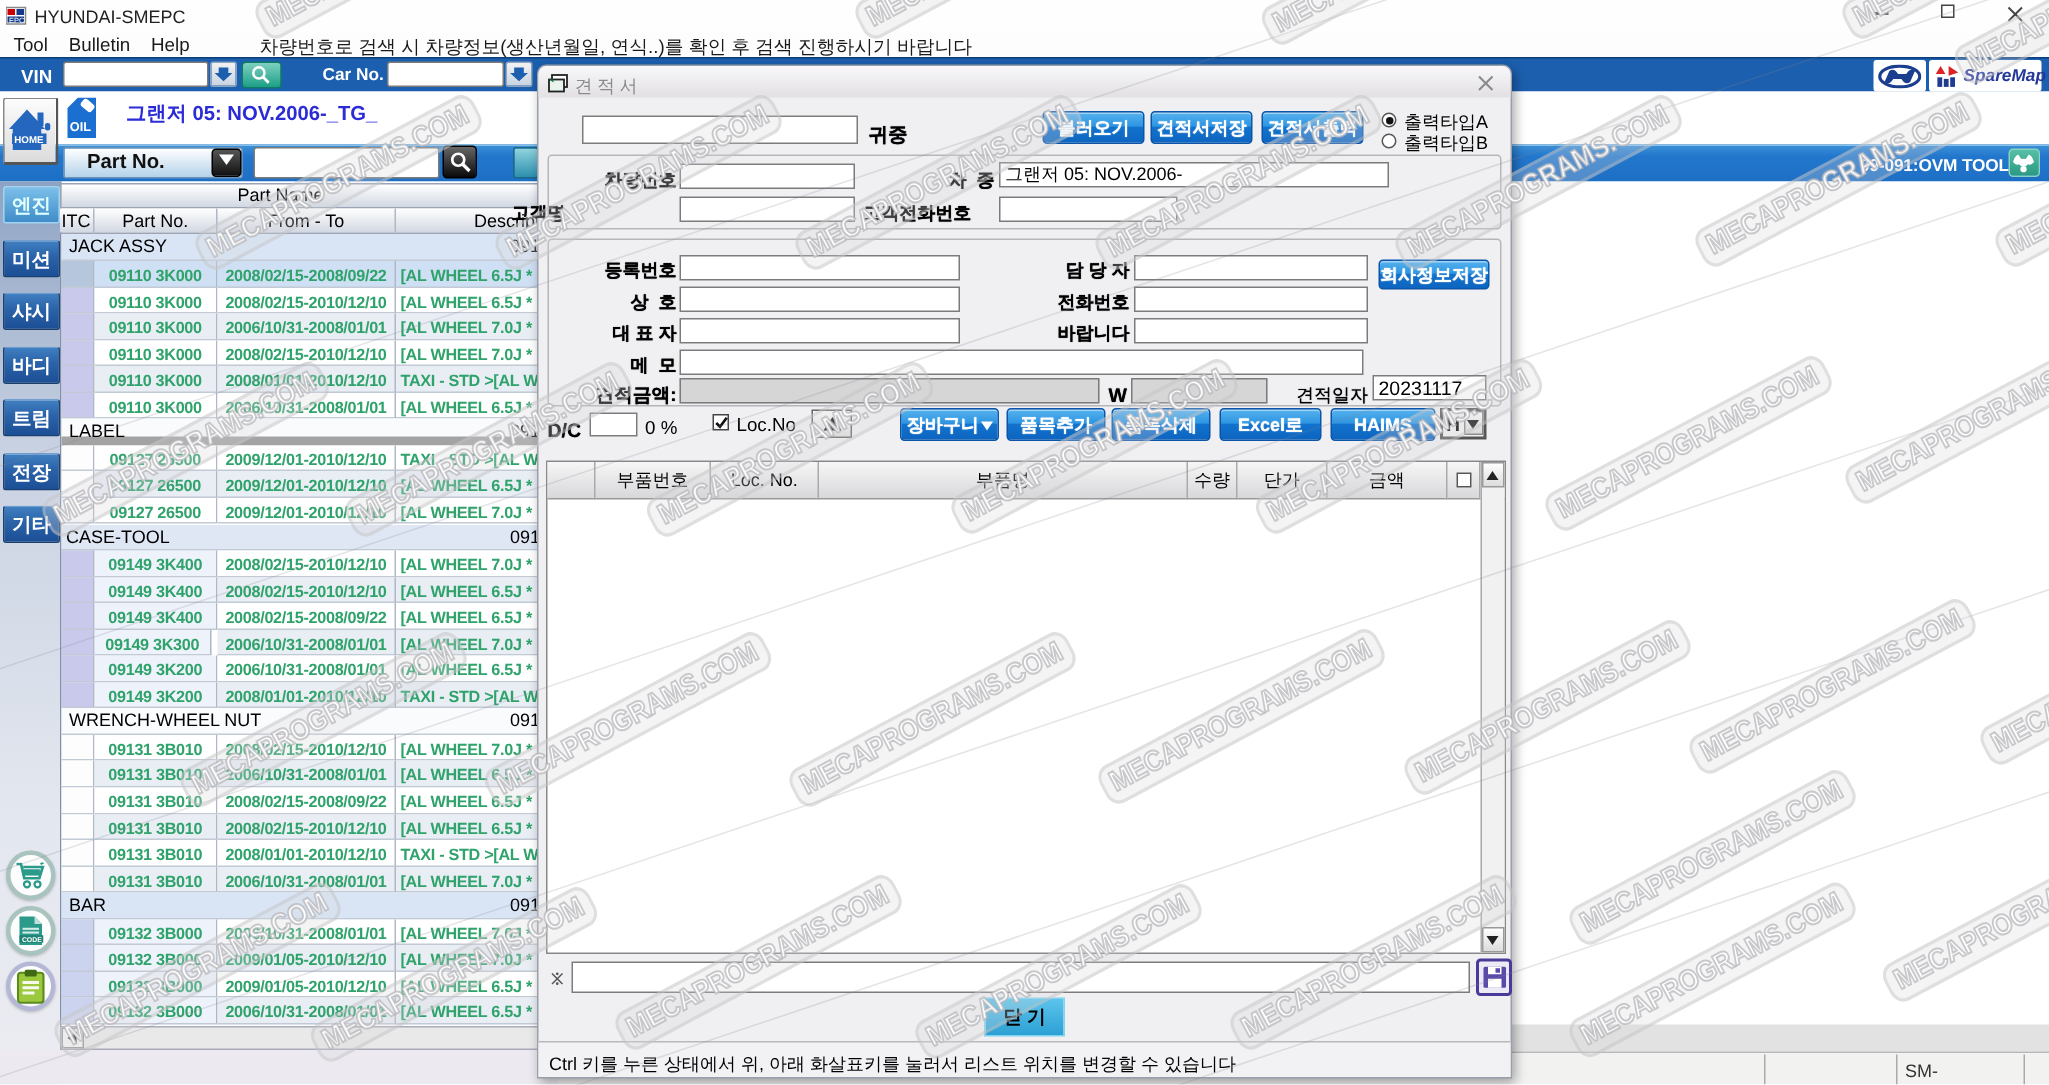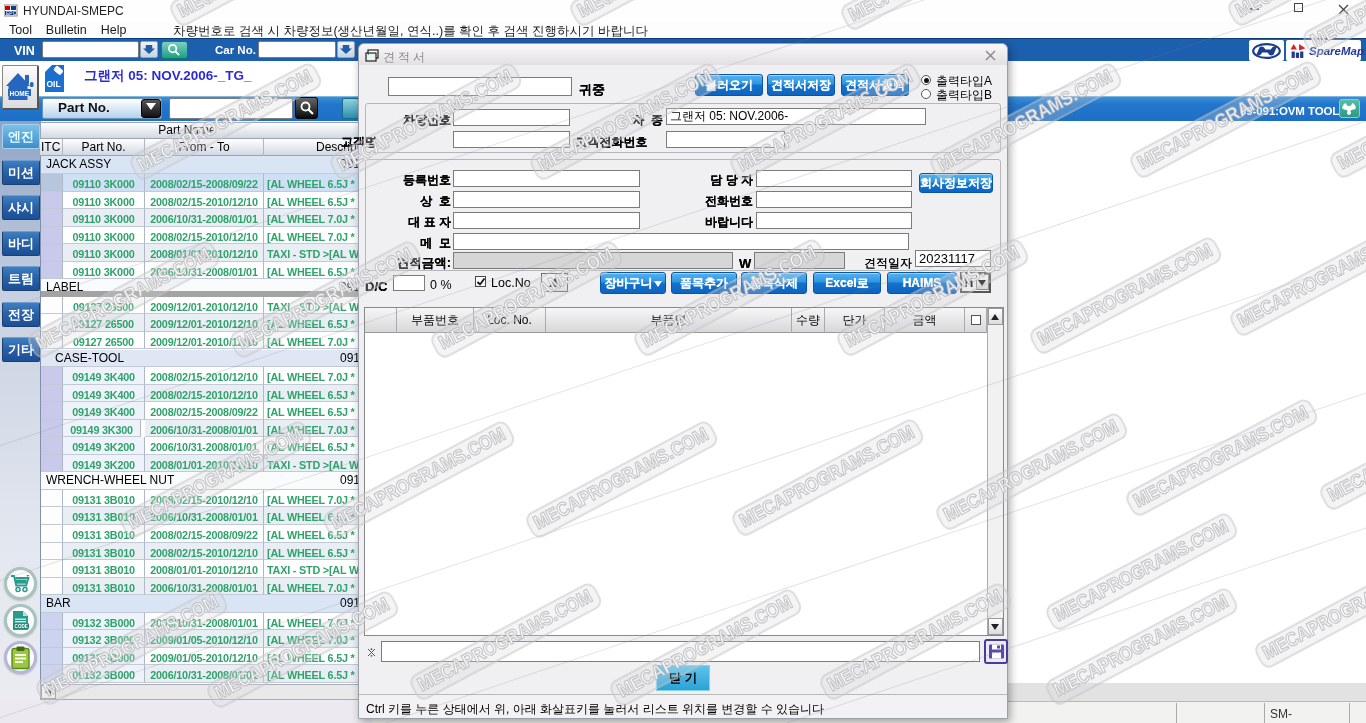--- a/index.html
+++ b/index.html
@@ -174,21 +174,21 @@
 <div class="abs" style="left:145px;top:296.8px;width:119px;height:17.55px;background:#ffffff;border-bottom:1px solid #c2cad6;border-right:1px solid #b0b8c6;text-align:center;line-height:17.6px"><span class="gtxt">2009/12/01-2010/12/10</span></div>
 <div class="abs" style="left:264px;top:296.8px;width:108px;height:17.55px;background:#ffffff;border-bottom:1px solid #c2cad6;line-height:17.6px;overflow:hidden"><span class="gtxt" style="margin-left:3px">TAXI - STD &gt;[AL WH</span></div>
 <div class="abs" style="left:41px;top:314.4px;width:22px;height:17.55px;background:#fdfdfe;border-bottom:1px solid #c2cad6;border-right:1px solid #b0b8c6"></div>
 <div class="abs" style="left:63px;top:314.4px;width:82px;height:17.55px;background:#e9edf4;border-bottom:1px solid #c2cad6;border-right:1px solid #b0b8c6;text-align:center;line-height:17.6px"><span class="gtxt">09127 26500</span></div>
 <div class="abs" style="left:145px;top:314.4px;width:119px;height:17.55px;background:#e9edf4;border-bottom:1px solid #c2cad6;border-right:1px solid #b0b8c6;text-align:center;line-height:17.6px"><span class="gtxt">2009/12/01-2010/12/10</span></div>
 <div class="abs" style="left:264px;top:314.4px;width:108px;height:17.55px;background:#e9edf4;border-bottom:1px solid #c2cad6;line-height:17.6px;overflow:hidden"><span class="gtxt" style="margin-left:3px">[AL WHEEL 6.5J *</span></div>
 <div class="abs" style="left:41px;top:331.9px;width:22px;height:17.55px;background:#fdfdfe;border-bottom:1px solid #c2cad6;border-right:1px solid #b0b8c6"></div>
 <div class="abs" style="left:63px;top:331.9px;width:82px;height:17.55px;background:#ffffff;border-bottom:1px solid #c2cad6;border-right:1px solid #b0b8c6;text-align:center;line-height:17.6px"><span class="gtxt">09127 26500</span></div>
 <div class="abs" style="left:145px;top:331.9px;width:119px;height:17.55px;background:#ffffff;border-bottom:1px solid #c2cad6;border-right:1px solid #b0b8c6;text-align:center;line-height:17.6px"><span class="gtxt">2009/12/01-2010/12/10</span></div>
 <div class="abs" style="left:264px;top:331.9px;width:108px;height:17.55px;background:#ffffff;border-bottom:1px solid #c2cad6;line-height:17.6px;overflow:hidden"><span class="gtxt" style="margin-left:3px">[AL WHEEL 7.0J *</span></div>
-<div class="abs" style="left:41px;top:349.5px;width:331px;height:17.55px;background:#dfe6f4;border-bottom:1px solid #c2cad6;font-size:12px;color:#000;line-height:17.6px"><span style="margin-left:14px">CASE-TOOL</span><span style="position:absolute;left:299px">091</span></div>
+<div class="abs" style="left:41px;top:349.5px;width:331px;height:17.55px;background:#dfe6f4;border-bottom:1px solid #c2cad6;font-size:12px;color:#000;line-height:17.6px"><span style="margin-left:3px">CASE-TOOL</span><span style="position:absolute;left:299px">091</span></div>
 <div class="abs" style="left:41px;top:367.0px;width:22px;height:17.55px;background:#c9c9ec;border-bottom:1px solid #c2cad6;border-right:1px solid #b0b8c6"></div>
 <div class="abs" style="left:63px;top:367.0px;width:82px;height:17.55px;background:#eef2fa;border-bottom:1px solid #c2cad6;border-right:1px solid #b0b8c6;text-align:center;line-height:17.6px"><span class="gtxt">09149 3K400</span></div>
 <div class="abs" style="left:145px;top:367.0px;width:119px;height:17.55px;background:#ffffff;border-bottom:1px solid #c2cad6;border-right:1px solid #b0b8c6;text-align:center;line-height:17.6px"><span class="gtxt">2008/02/15-2010/12/10</span></div>
 <div class="abs" style="left:264px;top:367.0px;width:108px;height:17.55px;background:#ffffff;border-bottom:1px solid #c2cad6;line-height:17.6px;overflow:hidden"><span class="gtxt" style="margin-left:3px">[AL WHEEL 7.0J *</span></div>
 <div class="abs" style="left:41px;top:384.6px;width:22px;height:17.55px;background:#c9c9ec;border-bottom:1px solid #c2cad6;border-right:1px solid #b0b8c6"></div>
 <div class="abs" style="left:63px;top:384.6px;width:82px;height:17.55px;background:#eef2fa;border-bottom:1px solid #c2cad6;border-right:1px solid #b0b8c6;text-align:center;line-height:17.6px"><span class="gtxt">09149 3K400</span></div>
 <div class="abs" style="left:145px;top:384.6px;width:119px;height:17.55px;background:#e9edf4;border-bottom:1px solid #c2cad6;border-right:1px solid #b0b8c6;text-align:center;line-height:17.6px"><span class="gtxt">2008/02/15-2010/12/10</span></div>
 <div class="abs" style="left:264px;top:384.6px;width:108px;height:17.55px;background:#e9edf4;border-bottom:1px solid #c2cad6;line-height:17.6px;overflow:hidden"><span class="gtxt" style="margin-left:3px">[AL WHEEL 6.5J *</span></div>
 <div class="abs" style="left:41px;top:402.1px;width:22px;height:17.55px;background:#c9c9ec;border-bottom:1px solid #c2cad6;border-right:1px solid #b0b8c6"></div>
 <div class="abs" style="left:63px;top:402.1px;width:82px;height:17.55px;background:#eef2fa;border-bottom:1px solid #c2cad6;border-right:1px solid #b0b8c6;text-align:center;line-height:17.6px"><span class="gtxt">09149 3K400</span></div>

